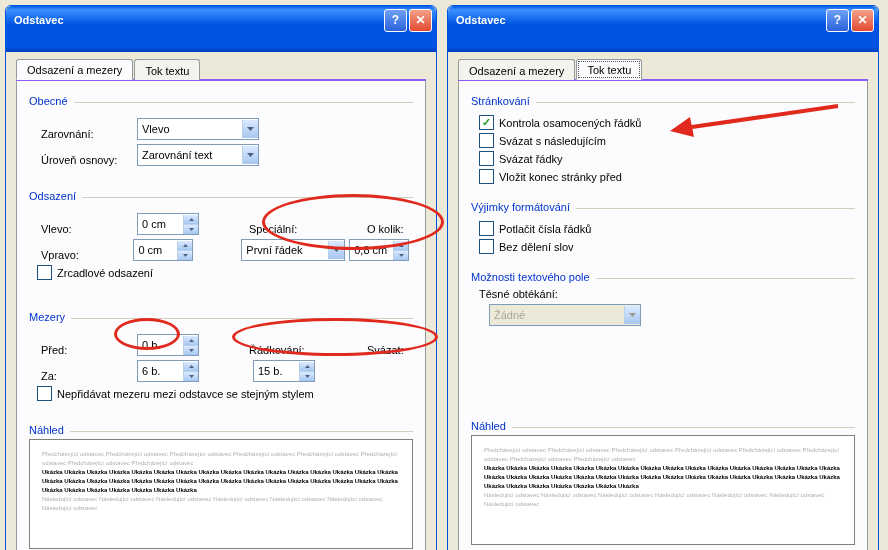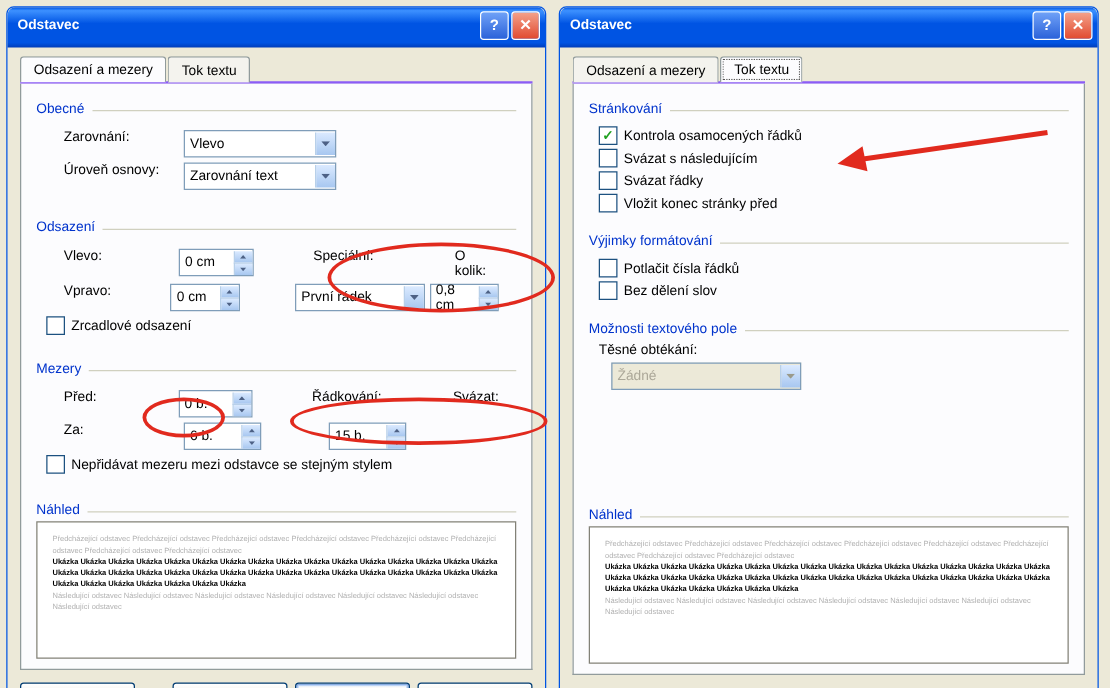--- a/index.html
+++ b/index.html
@@ -1,32 +1,32 @@
 <!DOCTYPE html>
 <html><head>
 <meta charset="utf-8">
 <style>
 body{margin:0;font:11px Tahoma,sans-serif;background:#ece9d8;display:flex;gap:10px;padding:5px}
 .dialog{width:430px;background:#ece9d8;border:1px solid #0054e3;border-radius:6px 6px 0 0;overflow:visible;position:relative}
-.titlebar{background:linear-gradient(to bottom,#0058e6 0%,#3d91ff 8%,#0054e3 40%,#0054e3 88%,#003dba 100%);height:28px;display:flex;align-items:center;padding:0 4px 4px 8px;border-radius:6px 6px 0 0}
+.titlebar{background:linear-gradient(to bottom,#0058e6 0%,#3d91ff 8%,#0054e3 40%,#0054e3 88%,#003dba 100%);height:28px;display:flex;align-items:center;padding:0 4px 18px 8px;border-radius:6px 6px 0 0}
 .titlebar .title{color:#fff;font-weight:bold;flex:1}
 .titlebtn{width:21px;height:21px;margin-left:2px;border:1px solid #fff;border-radius:3px;display:flex;align-items:center;justify-content:center;color:#fff;font-weight:bold;font-size:12px}
 .help-btn{background:linear-gradient(to bottom,#6fa1f7,#2b62d9)}
 .close-btn{background:linear-gradient(to bottom,#f4a18a,#e14a30)}
 .body{padding:6px 10px 10px}
 .tabs{display:flex;border-bottom:2px solid #8b5cf6;margin-bottom:0}
 .tab{padding:4px 10px 3px;border:1px solid #919b9c;border-bottom:none;margin-right:1px;background:#ece9d8;cursor:pointer;border-radius:3px 3px 0 0;position:relative;top:1px}
 .tab.active{background:#fcfcfe;border-bottom:1px solid #fcfcfe;z-index:1}
 .tab.inactive{background:#f4f3ee;padding-top:5px}
 .panel{border:1px solid #919b9c;border-top:none;background:#fcfcfe;padding:10px 12px 8px}
 .group-label{color:#0033cc;margin:4px 0 6px}
 .group{display:flex;align-items:center;margin-bottom:-7px}
 .group .group-label{flex:0 0 auto;margin-right:6px}
 .group .group-line{flex:1;border-top:1px solid #d0d0bf}
-.row{display:flex;align-items:flex-start;margin:4px 14px}
+.row{display:flex;align-items:flex-end;margin:4px 4px}
 .label{width:96px}
 .combo,.numfield{display:flex;align-items:center;border:1px solid #7f9db9;background:#fff;height:20px}
 .combo{min-width:120px}
 .combo .combo-val{flex:1;padding:0 4px}
 .combo-btn{width:15px;height:18px;background:linear-gradient(to bottom,#dbeaff,#a7c7f0);border-left:1px solid #b8d0e9;display:flex;align-items:center;justify-content:center}
 .combo-btn svg{display:block}
 .numfield{width:60px}
 .numfield .num-val{flex:1;padding:0 4px}
 .spinner{width:15px;display:flex;flex-direction:column}
 .spin{height:9px;background:linear-gradient(to bottom,#dbeaff,#a7c7f0);border-left:1px solid #b8d0e9;display:flex;align-items:center;justify-content:center}
@@ -159,21 +159,21 @@
                 </span>
               </span>
           </div>
         </div>
         <div class="chk">
           <span class="chkbox"></span>
           <span>Zrcadlové odsazení</span>
         </div>
       </div>
 
-      <div class="group" style="margin-top:12px">
+      <div class="group" style="margin-top:22px">
           <span class="group-label">Mezery</span>
           <span class="group-line"></span>
         </div>
       <div style="padding:8px 0 2px 8px">
         <div class="row">
           <span class="label">Před:</span>
           <div class="numfield">
             <span class="num-val">0 b.</span>
             <span class="spinner">
                 <span class="spin">

